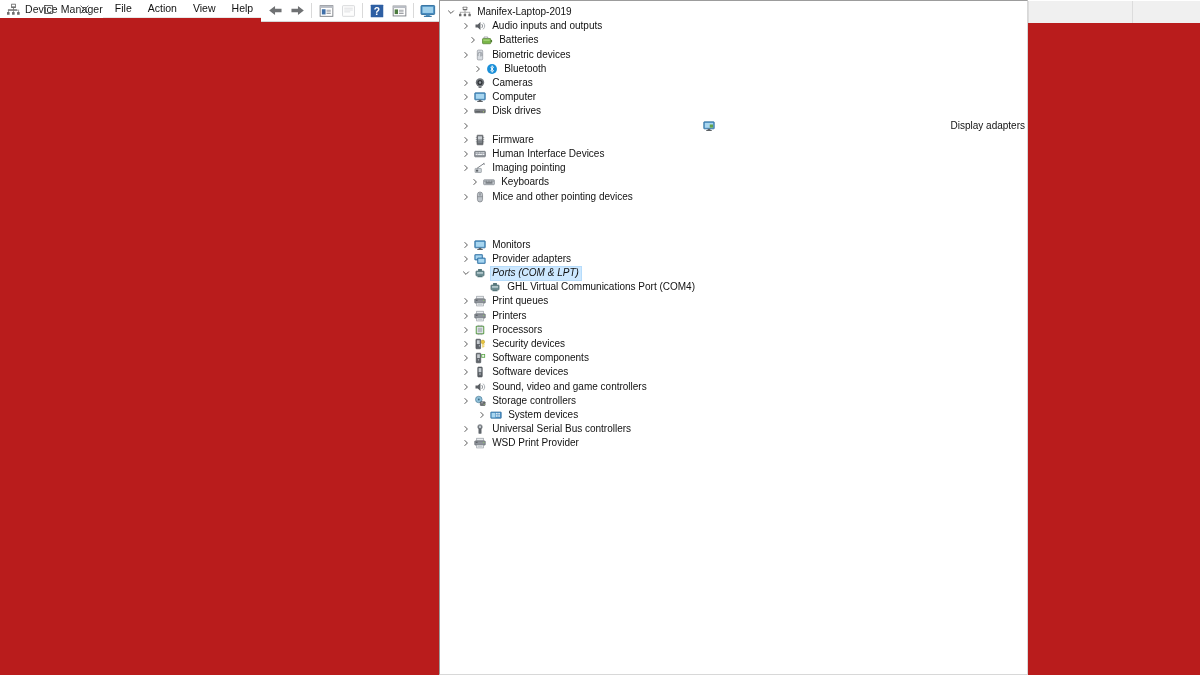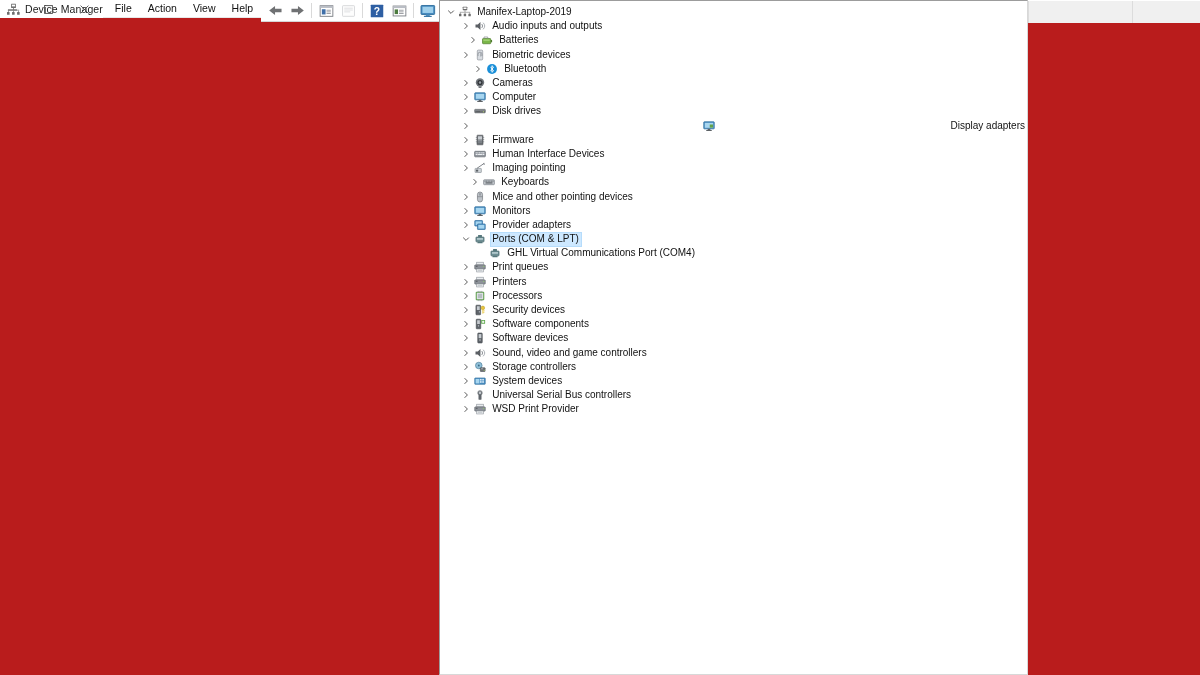--- a/index.html
+++ b/index.html
@@ -580,21 +580,21 @@
               <svg width="12" height="12" viewBox="0 0 16 16">
                 <rect x="4.6" y="1.4" width="6.8" height="13.2" rx="3.2" fill="#bdc2c8" stroke="#70757b" stroke-width="0.9"></rect>
                 <rect x="7.5" y="3" width="1" height="3" fill="#5e6369"></rect>
                 <path d="M4.6 7.6 L11.4 7.6" stroke="#70757b" stroke-width="0.8"></path>
               </svg>
             </div>
             <div class="label-wrap">
               <span class="row-label">Mice and other pointing devices</span>
             </div>
           </div>
-          <div class="row" style="padding-left: 19px;">
+          <div class="row" style="padding-left: 19px; margin-top: 34px;">
             <div class="twisty">
               <svg width="8" height="8" viewBox="0 0 8 8">
                 <path d="M2.6 1.2 L5.4 4 L2.6 6.8" fill="none" stroke="#5a5a5a" stroke-width="1"></path>
               </svg>
             </div>
             <div class="row-icon">
               <svg width="12" height="12" viewBox="0 0 16 16">
                 <rect x="1" y="2.4" width="14" height="9.4" rx="0.8" fill="#4a8ec2" stroke="#2f6f9e" stroke-width="1"></rect>
                 <rect x="2.4" y="3.8" width="11.2" height="6.6" fill="#a8d6f0"></rect>
                 <rect x="6.2" y="11.8" width="3.6" height="1.6" fill="#5d6266"></rect>
@@ -616,21 +616,21 @@
                 <rect x="1" y="2" width="10.4" height="7.4" rx="0.8" fill="#4a8ec2" stroke="#2f6f9e" stroke-width="0.9"></rect>
                 <rect x="2.2" y="3.2" width="8" height="5" fill="#a8d6f0"></rect>
                 <rect x="4.6" y="6.6" width="10.4" height="7.4" rx="0.8" fill="#4a8ec2" stroke="#2f6f9e" stroke-width="0.9"></rect>
                 <rect x="5.8" y="7.8" width="8" height="5" fill="#a8d6f0"></rect>
               </svg>
             </div>
             <div class="label-wrap">
               <span class="row-label">Provider adapters</span>
             </div>
           </div>
-          <div class="row selected" style="padding-left: 19px;">
+          <div class="row selected" style="padding-left: 19px; font-style: italic;">
             <div class="twisty">
               <svg width="8" height="8" viewBox="0 0 8 8">
                 <path d="M1.2 2.6 L4 5.4 L6.8 2.6" fill="none" stroke="#5a5a5a" stroke-width="1"></path>
               </svg>
             </div>
             <div class="row-icon">
               <svg width="12" height="12" viewBox="0 0 16 16">
                 <rect x="2.6" y="5.4" width="10.8" height="6.4" rx="0.8" fill="#6e8f94" stroke="#4a686d" stroke-width="0.9"></rect>
                 <rect x="4" y="6.8" width="8" height="2.2" fill="#b7ccd0"></rect>
                 <rect x="5.4" y="2.6" width="5.2" height="2.8" rx="0.5" fill="#56777c"></rect>
@@ -804,21 +804,21 @@
                 <circle cx="6.4" cy="6" r="1.2" fill="#3d6b85"></circle>
                 <rect x="8.4" y="9" width="6.4" height="5" rx="0.6" fill="#6e7276" stroke="#4a4e52" stroke-width="0.8"></rect>
                 <rect x="9.4" y="10" width="2.6" height="0.9" fill="#c4c8cc"></rect>
                 <circle cx="13.6" cy="12.4" r="0.7" fill="#a8d86b"></circle>
               </svg>
             </div>
             <div class="label-wrap">
               <span class="row-label">Storage controllers</span>
             </div>
           </div>
-          <div class="row" style="padding-left: 19px;">
+          <div class="row" style="padding-left: 19px; margin-left: 16px;">
             <div class="twisty">
               <svg width="8" height="8" viewBox="0 0 8 8">
                 <path d="M2.6 1.2 L5.4 4 L2.6 6.8" fill="none" stroke="#5a5a5a" stroke-width="1"></path>
               </svg>
             </div>
             <div class="row-icon">
               <svg width="12" height="12" viewBox="0 0 16 16">
                 <rect x="1" y="4" width="14" height="8.4" rx="0.8" fill="#4a8ec2" stroke="#2f6f9e" stroke-width="0.9"></rect>
                 <rect x="2.2" y="5.2" width="5" height="6" fill="#a8d6f0"></rect>
                 <rect x="8" y="5.2" width="2.2" height="2.2" fill="#d8eaf6"></rect>

